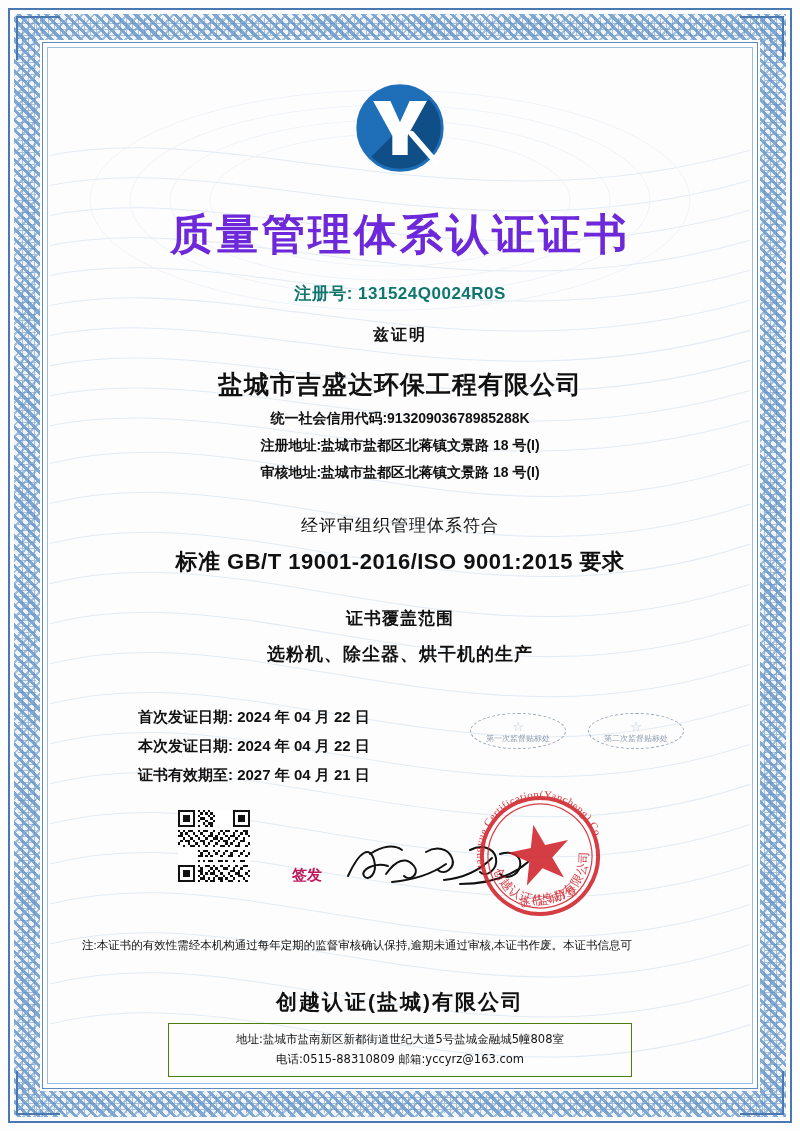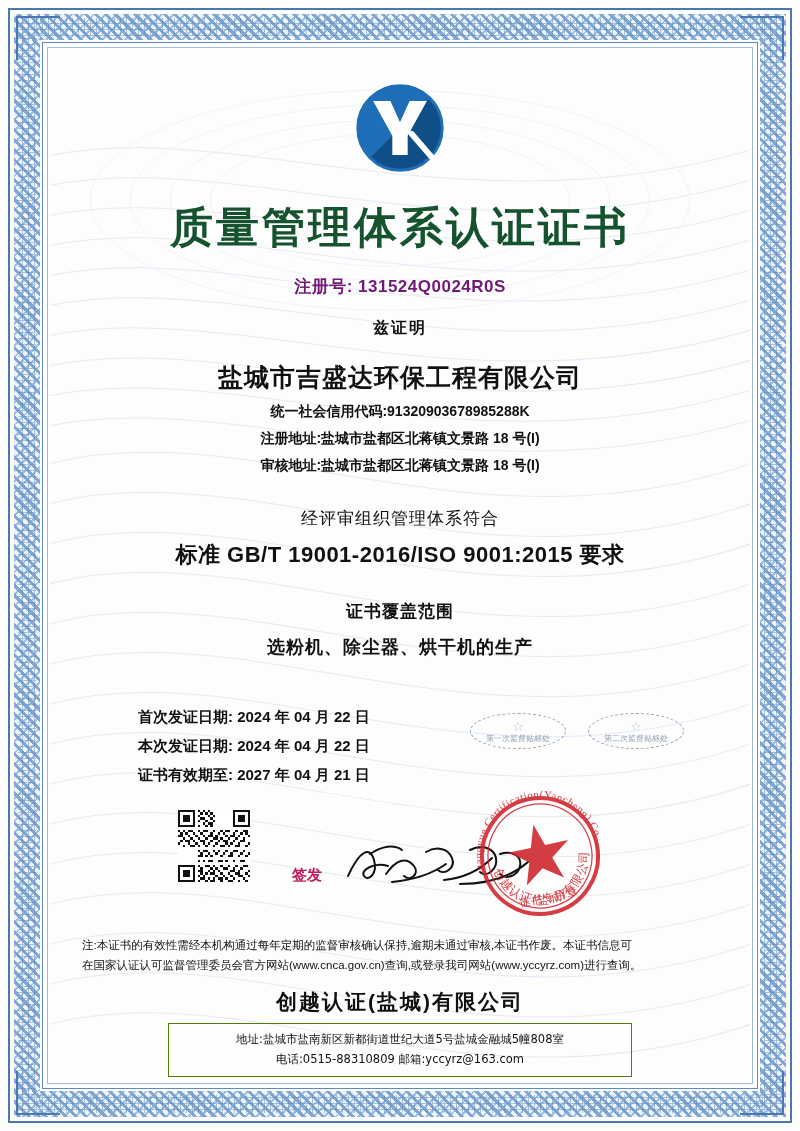--- a/index.html
+++ b/index.html
@@ -90,32 +90,32 @@
     text-align: center;
   }
 
   .logo {
     margin: 22px auto 0;
     width: 96px; height: 96px;
     position: relative;
   }
 
   .title {
-    margin-top: 23px;
+    margin-top: 30px;
     font-size: 43px;
     font-weight: bold;
     letter-spacing: 3px;
-    color: #14532d;
+    color: #6d28d9;
   }
 
   .reg-no {
     margin-top: 18px;
     font-size: 17px;
     font-weight: bold;
-    color: #701a75;
+    color: #0f766e;
     letter-spacing: .5px;
   }
 
   .hereby {
     margin-top: 20px;
     font-size: 16px;
     font-weight: bold;
     color: #111;
     letter-spacing: 2px;
   }
@@ -616,21 +616,20 @@
             <textPath href="#arcBot" startOffset="50%" text-anchor="middle">创越认证(盐城)有限公司</textPath>
           </text>
           <polygon fill="#d0232b" points="80,48 87.3,70.2 110.7,70.2 91.7,83.9 99,106.1 80,92.4 61,106.1 68.3,83.9 49.3,70.2 72.7,70.2"></polygon>
           <text x="80" y="126" font-size="11" fill="#d0232b" text-anchor="middle" font-family="'DejaVu Sans', sans-serif" letter-spacing="1">证书专用章</text>
         </g>
       </svg>
     </div>
 
     <div class="note">
       <span class="indent">注:本证书的有效性需经本机构通过每年定期的监督审核确认保持,逾期未通过审核,本证书作废。本证书信息可</span>
-      <span class="indent">在国家认证认可监督管理委员会官方网站(www.cnca.gov.cn)查询,或登录我司网站(www.yccyrz.com)进行查询。</span>
     </div>
 
     <div class="issuer">创越认证(盐城)有限公司</div>
 
     <div class="addr-box">
       <div>地址:盐城市盐南新区新都街道世纪大道5号盐城金融城5幢808室</div>
       <div>电话:0515-88310809   邮箱:yccyrz@163.com</div>
     </div>
 
   </div>

